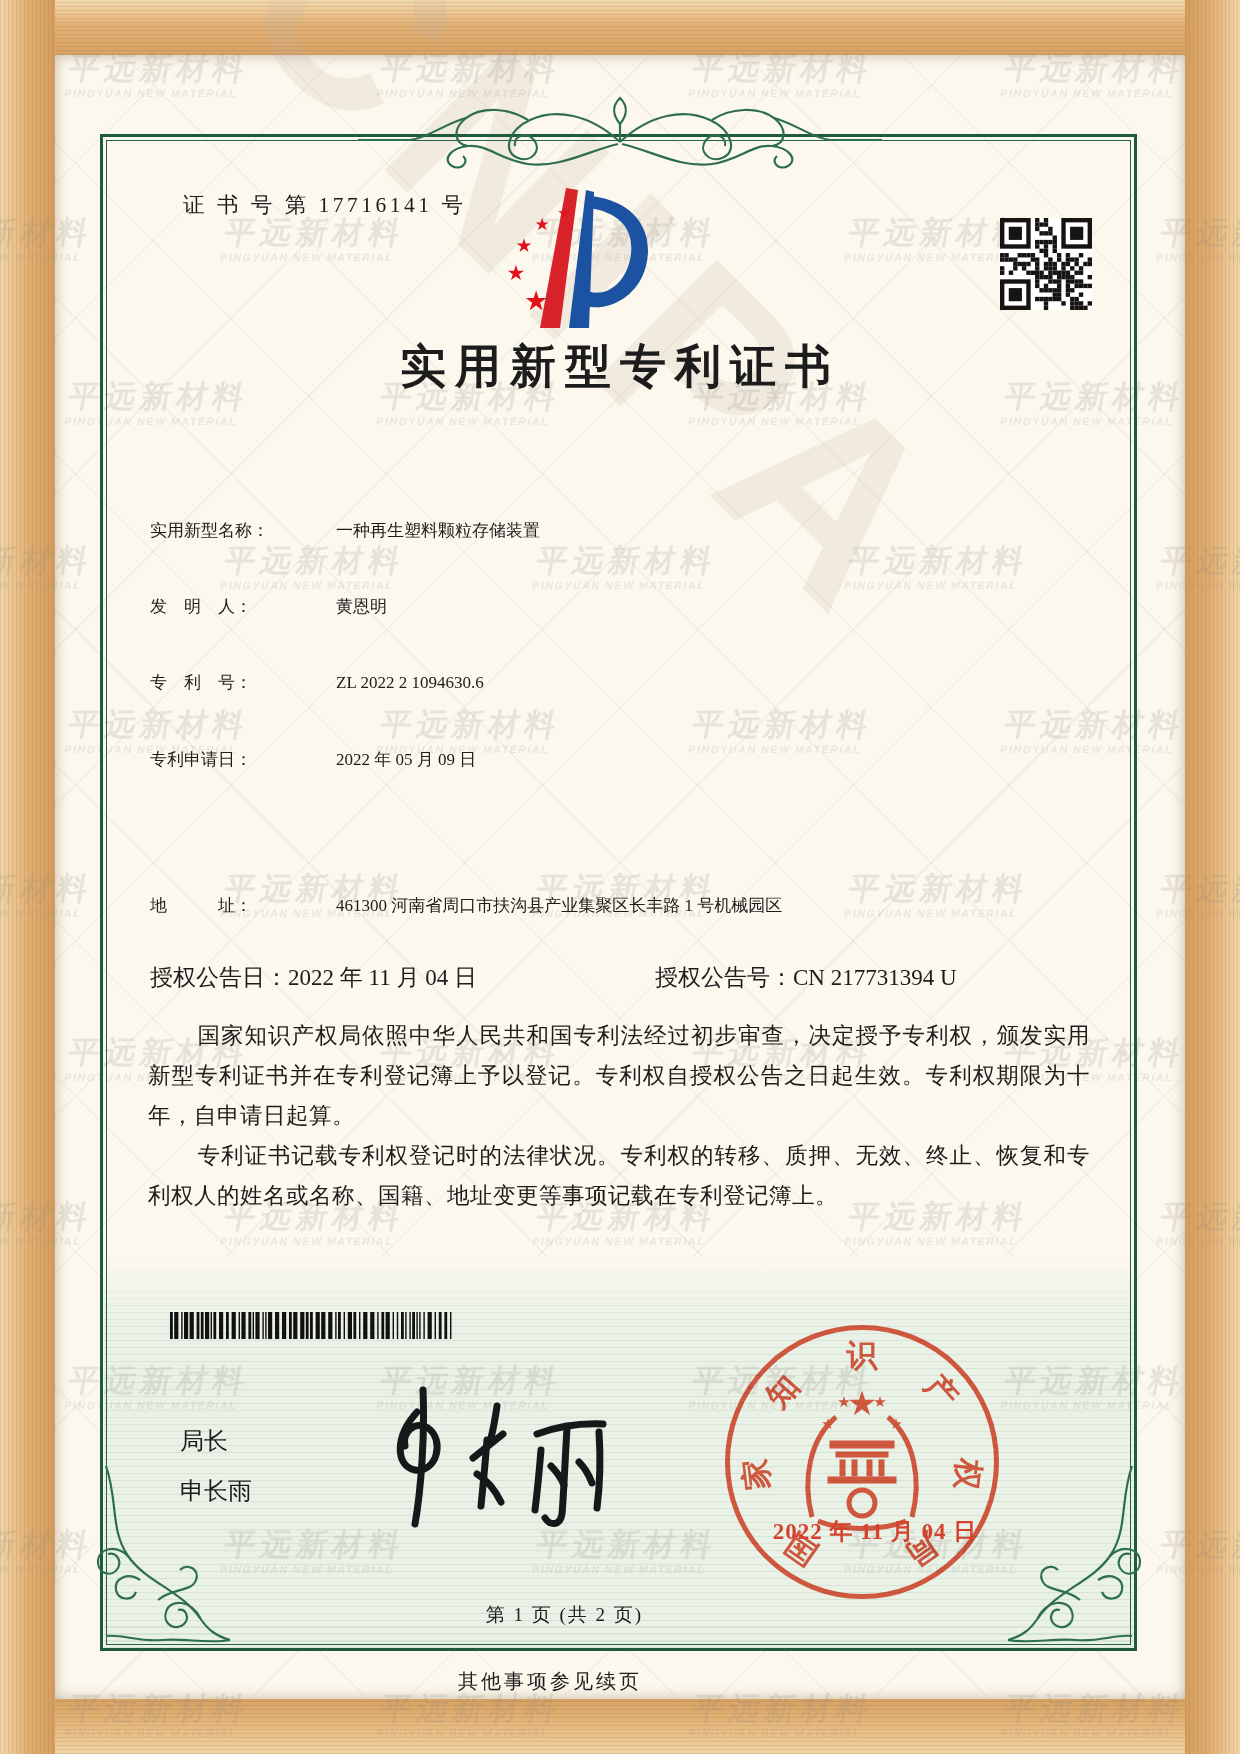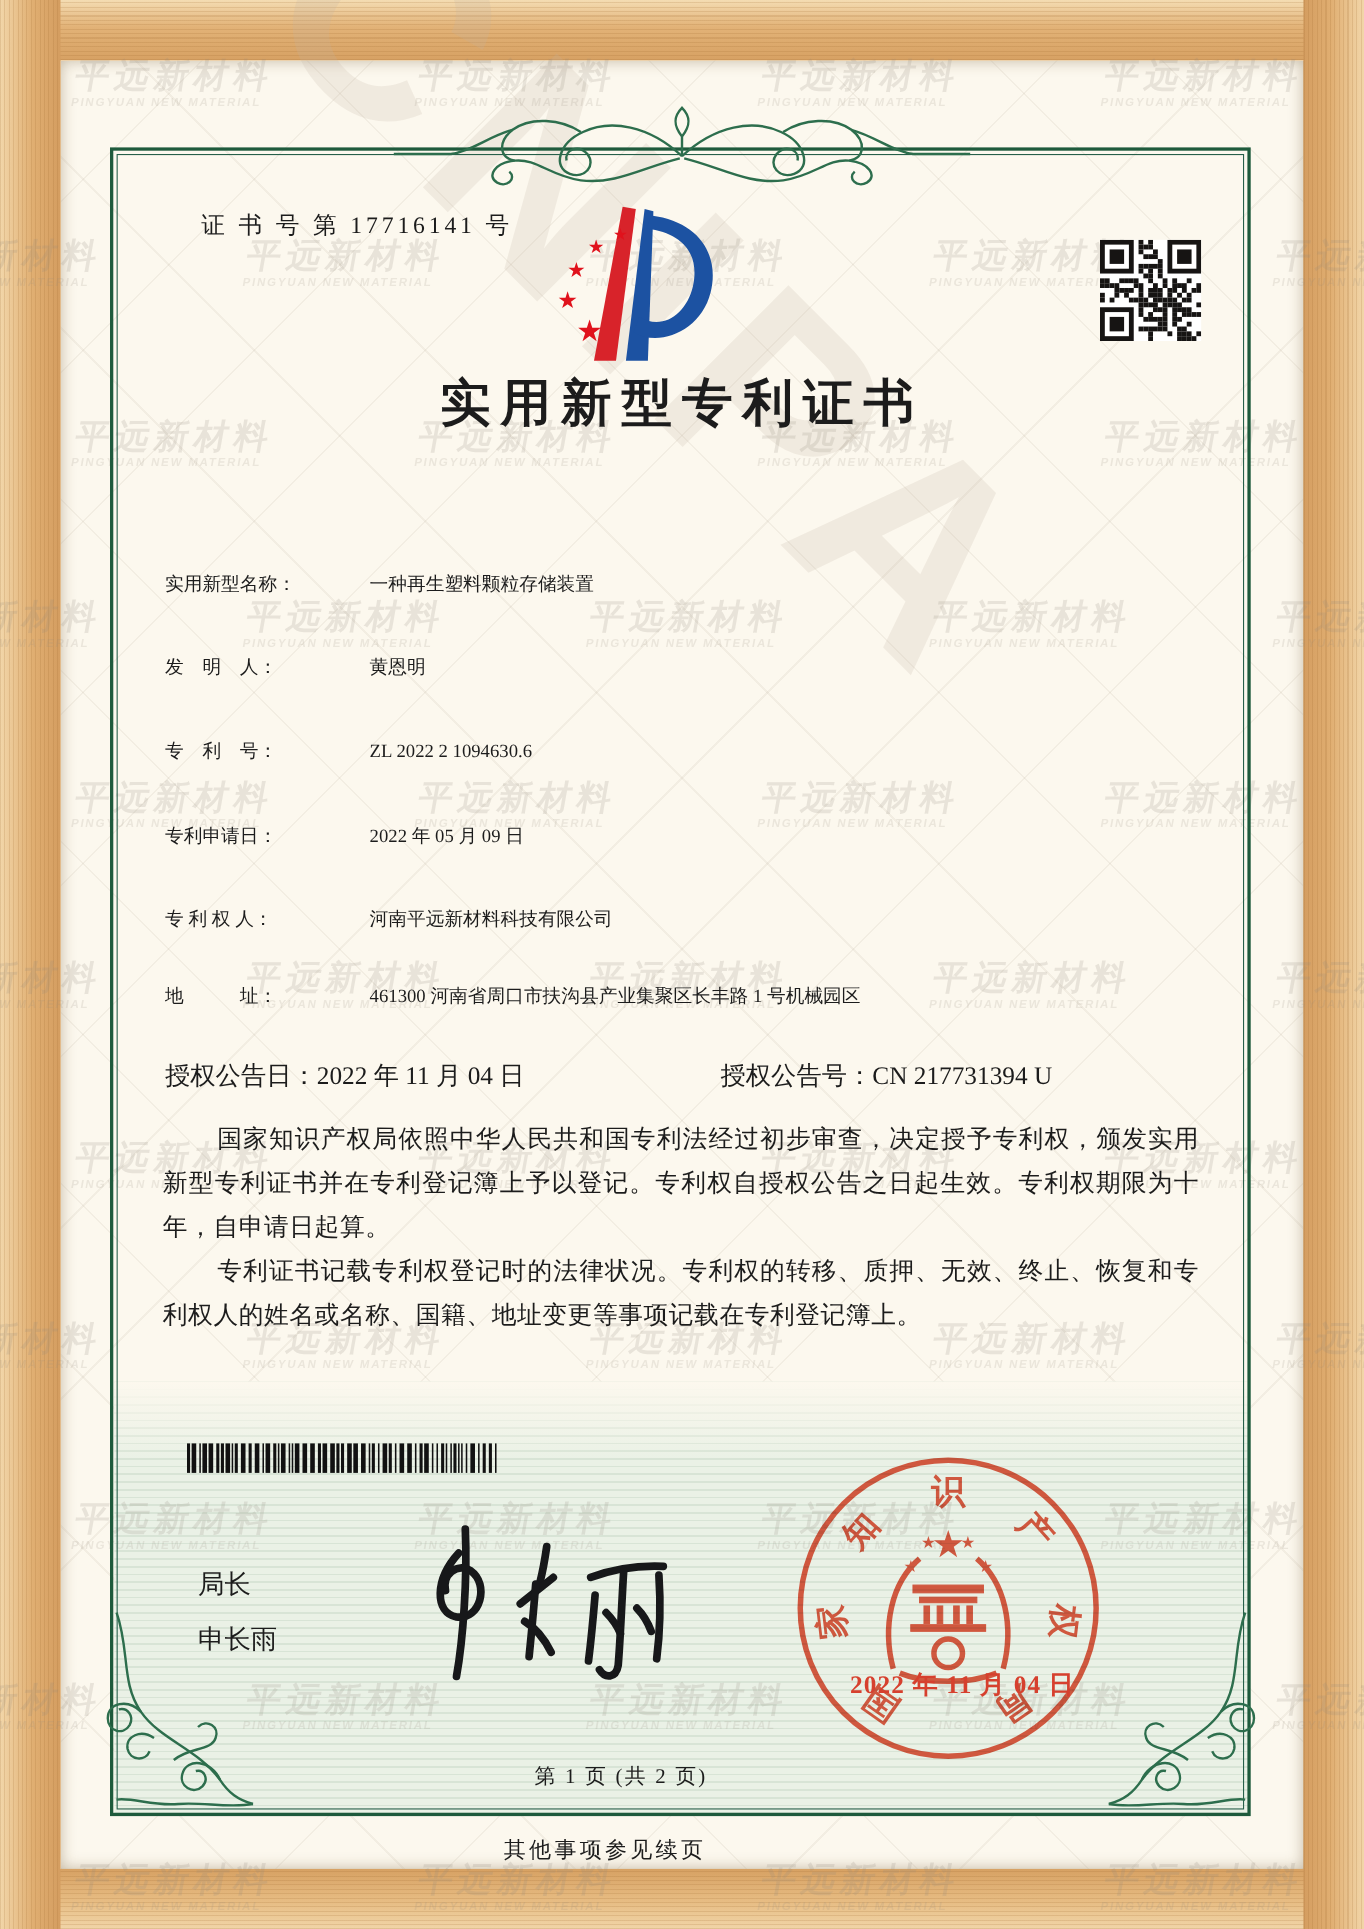--- a/index.html
+++ b/index.html
@@ -494,24 +494,20 @@
     <span class="val">黄恩明</span>
   </div>
   <div class="frow" style="top:667px;">
     <span class="lab">专　利　号：</span>
     <span class="val">ZL 2022 2 1094630.6</span>
   </div>
   <div class="frow" style="top:744px;">
     <span class="lab">专利申请日：</span>
     <span class="val">2022 年 05 月 09 日</span>
   </div>
-  <div class="frow" style="top:820px;">
-    <span class="lab">专 利 权 人：</span>
-    <span class="val">河南平远新材料科技有限公司</span>
-  </div>
   <div class="frow addr" style="top:890px;">
     <span class="lab">地　　　址：</span>
     <span class="val">461300 河南省周口市扶沟县产业集聚区长丰路 1 号机械园区</span>
   </div>
 
   <div class="grantrow">
     <span>授权公告日：</span><span>2022 年 11 月 04 日</span>
     <span class="grant2"><span>授权公告号：</span><span>CN 217731394 U</span></span>
   </div>
 

